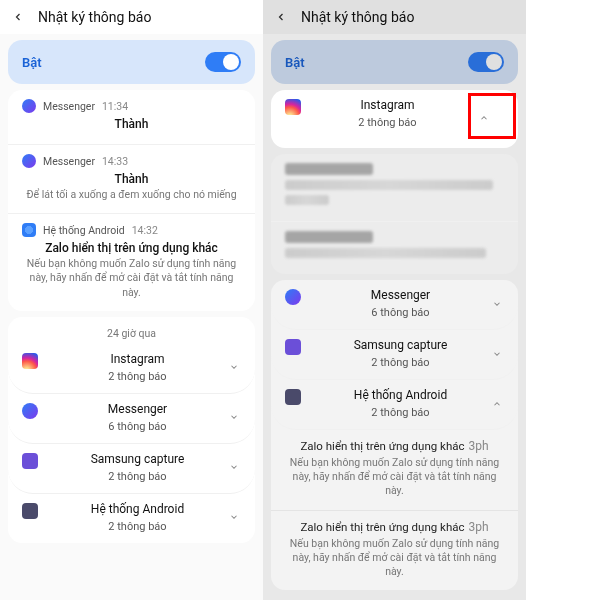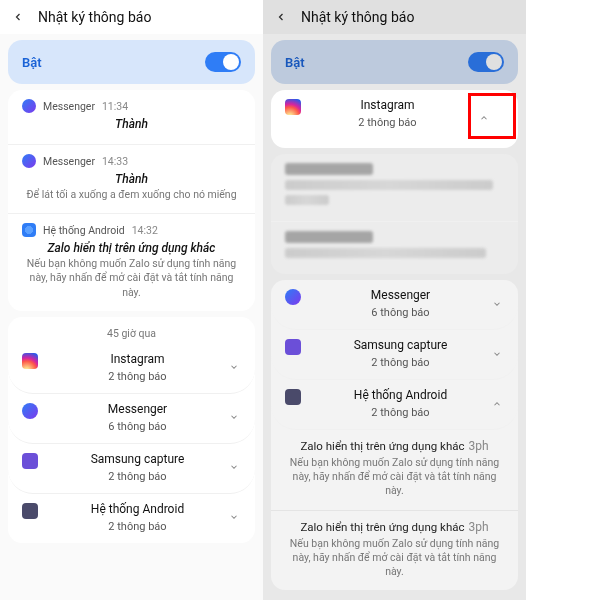--- a/index.html
+++ b/index.html
@@ -112,21 +112,20 @@
   }
   .time {
     font-size: 10.5px;
     color: #888;
   }
   .item-title {
     font-size: 12px;
     color: #111;
     margin-bottom: 2px;
     font-weight: 500;
-    font-style: italic;
   }
   .item-body {
     font-size: 10.5px;
     color: #777;
     line-height: 1.35;
   }
   .section-label {
     font-size: 10.5px;
     color: #777;
     padding: 10px 14px 4px 14px;
@@ -247,21 +246,21 @@
         <span class="app-icon android"></span>
         <span class="app-name">Hệ thống Android</span>
         <span class="time">14:32</span>
       </div>
       <div class="item-title">Zalo hiển thị trên ứng dụng khác</div>
       <div class="item-body">Nếu bạn không muốn Zalo sử dụng tính năng này, hãy nhấn để mở cài đặt và tắt tính năng này.</div>
     </div>
   </div>
 
   <div class="card">
-    <div class="section-label">45 giờ qua</div>
+    <div class="section-label">24 giờ qua</div>
     <div class="summary-item">
       <span class="app-icon instagram summary-icon"></span>
       <div class="summary-text">
         <div class="summary-app">Instagram</div>
         <div class="summary-count">2 thông báo</div>
       </div>
       <span class="chevron">
           <svg width="10" height="10" viewBox="0 0 24 24" fill="none" stroke="#888" stroke-width="2.5">
             <polyline points="6 9 12 15 18 9"></polyline>
           </svg>

